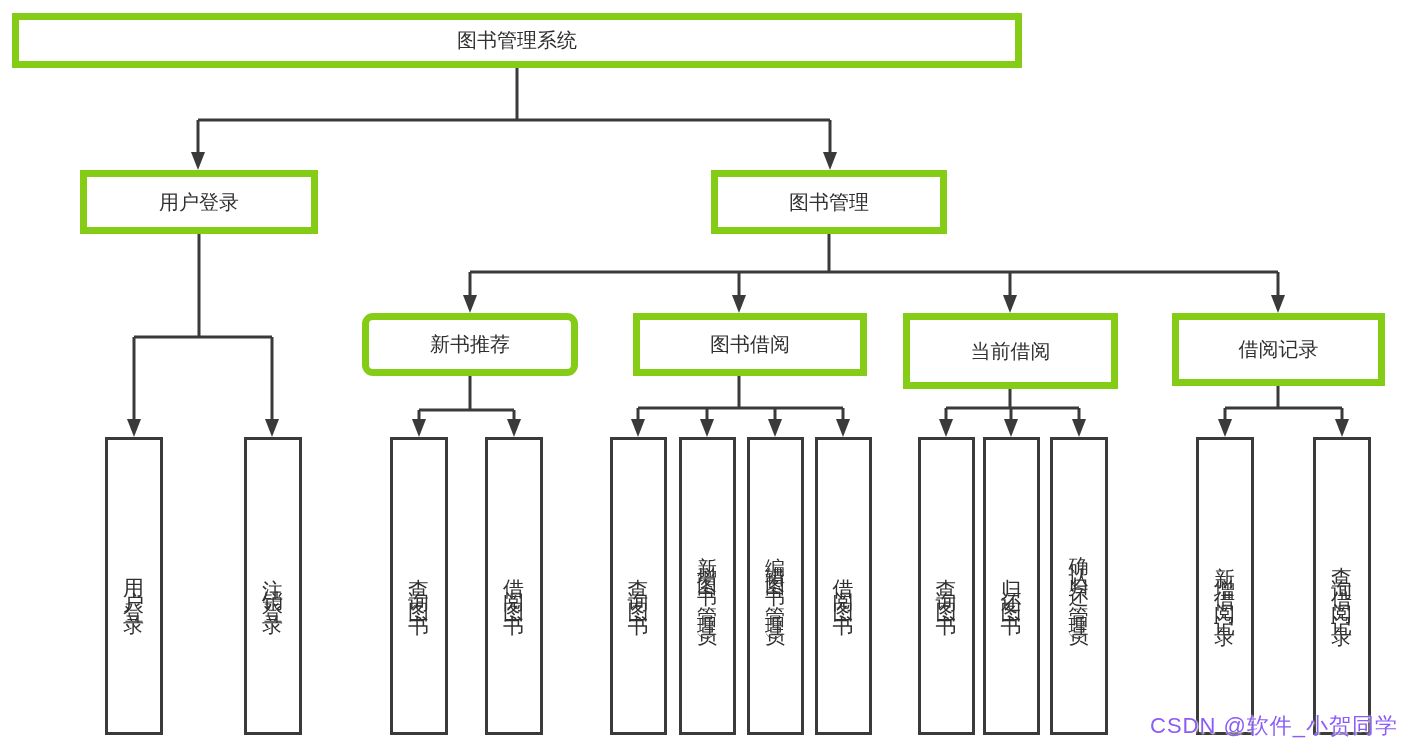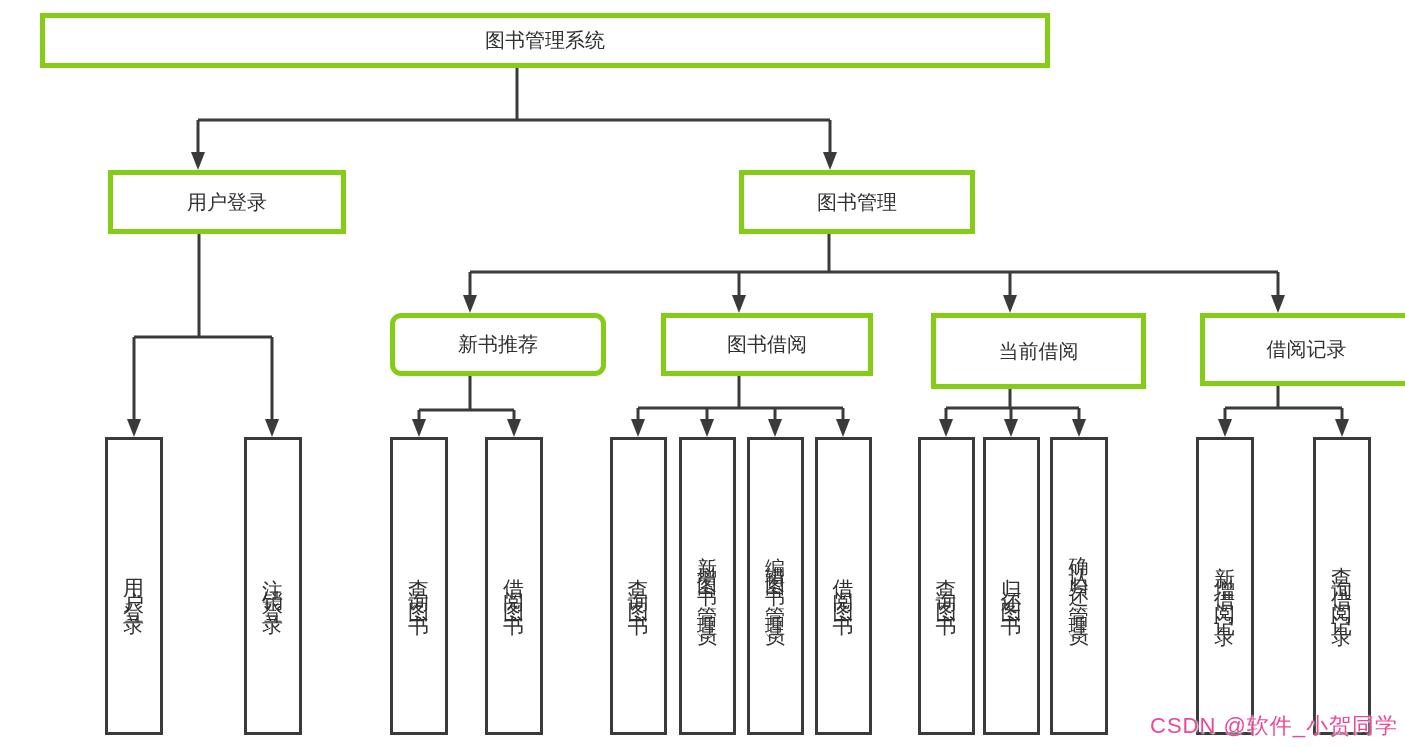--- a/index.html
+++ b/index.html
@@ -28,29 +28,28 @@
     stroke: #3a3a3a;
     stroke-width: 3;
   }
   .connectors .ah {
     fill: #3a3a3a;
     stroke: none;
   }
   .node {
     position: absolute;
     box-sizing: border-box;
-    border: 5px solid #84cc16;
+    border: 7px solid #84cc16;
     background: #ffffff;
     display: flex;
     align-items: center;
     justify-content: center;
     color: #303030;
     font-size: 20px;
     white-space: nowrap;
-    margin-left: 28px;
   }
   .vnode {
     position: absolute;
     top: 437px;
     height: 298px;
     box-sizing: border-box;
     border: 3px solid #3a3a3a;
     background: #ffffff;
     display: flex;
     align-items: center;
@@ -67,21 +66,21 @@
   }
   .v-text.tight {
     letter-spacing: 10px;
     font-size: 20px;
   }
   .watermark {
     position: absolute;
     left: 1150px;
     top: 711px;
     font-size: 22px;
-    color: #ec4899;
+    color: #8b5cf6;
     letter-spacing: 1px;
     z-index: 10;
     text-shadow: 0 0 2px #ffffff, 1px 1px 2px #ffffff;
     white-space: nowrap;
   }
 </style>
 </head>
 <body>
 
 <div class="stage">
@@ -124,21 +123,21 @@
   <div class="node" style="left:80px; top:170px; width:238px; height:64px;">
     <span>用户登录</span>
   </div>
   <div class="node" style="left:711px; top:170px; width:236px; height:64px;">
     <span>图书管理</span>
   </div>
 
   <div class="node" style="left:362px; top:313px; width:216px; height:63px;border-radius:11px;">
     <span>新书推荐</span>
   </div>
-  <div class="node" style="left:633px; top:313px; width:212px; height:63px;">
+  <div class="node" style="left:633px; top:313px; width:234px; height:63px;">
     <span>图书借阅</span>
   </div>
   <div class="node" style="left:903px; top:313px; width:215px; height:76px;">
     <span>当前借阅</span>
   </div>
   <div class="node" style="left:1172px; top:313px; width:213px; height:73px;">
     <span>借阅记录</span>
   </div>
 
   <div class="vnode" style="left:105px; width:58px;">

